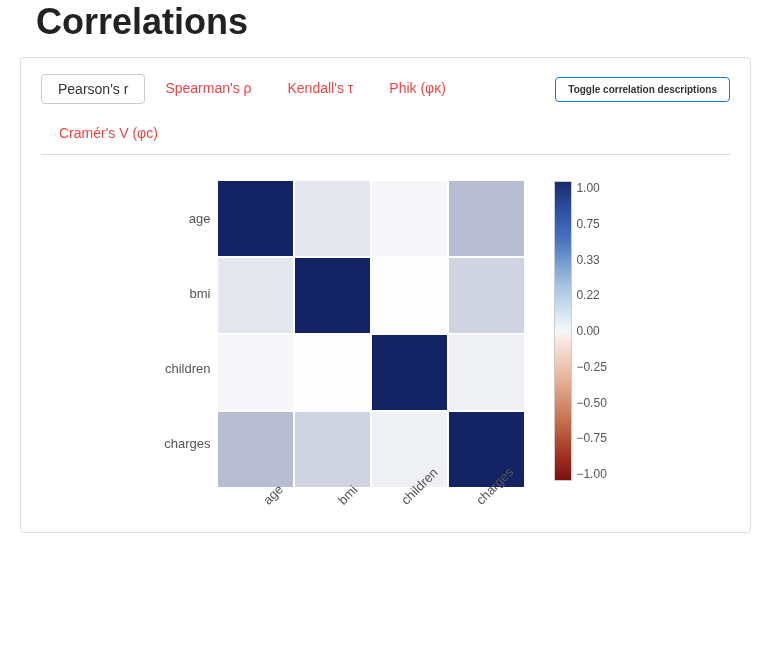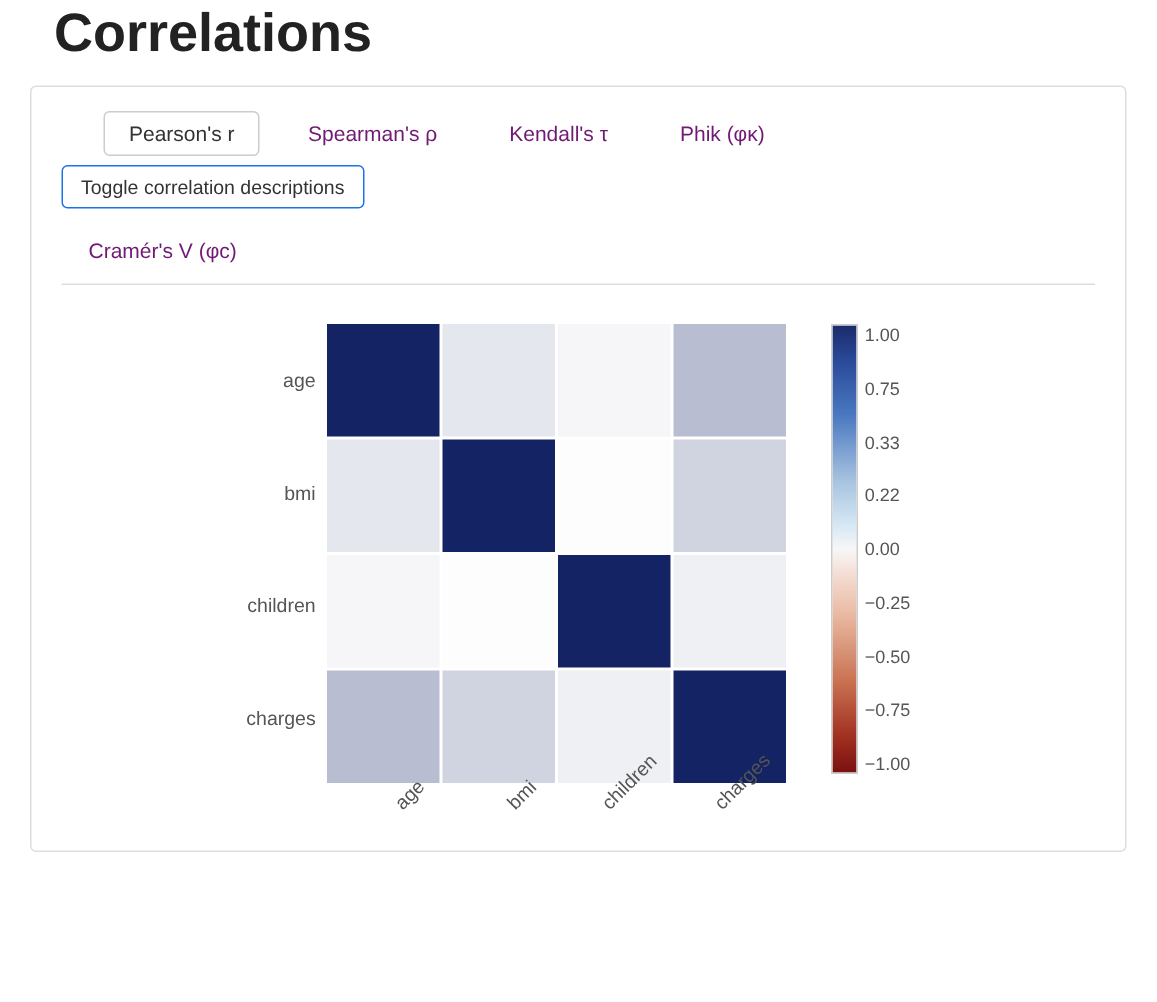--- a/index.html
+++ b/index.html
@@ -24,49 +24,48 @@
     }
     .tabs-row {
       display: flex;
       align-items: center;
       justify-content: space-between;
       flex-wrap: wrap;
       gap: 6px;
     }
     .tabs-left {
       display: flex;
-      align-items: center;
-      gap: 16px;
+      gap: 4px;
       flex-wrap: wrap;
-      margin-left: 28px;
     }
     .tab {
       padding: 6px 16px;
       font-size: 14px;
       cursor: pointer;
-      color: #701a75;
+      color: #ef4444;
       background: none;
       border: none;
       text-decoration: none;
     }
     .tab.active {
       border: 1px solid #ccc;
       border-radius: 4px;
       color: #333;
       background: #fff;
       font-weight: 500;
     }
     .toggle-btn {
       padding: 6px 12px;
-      font-size: 13px;
+      font-size: 10px;
       cursor: pointer;
       border: 1.5px solid #1a73e8;
       border-radius: 4px;
       background: #fff;
       color: #333;
+      font-weight: bold;
     }
     .tabs-second-row {
       margin-top: 20px;
       padding-left: 2px;
     }
     .divider {
       border: none;
       border-top: 1px solid #ddd;
       margin: 12px 0 16px 0;
     }

